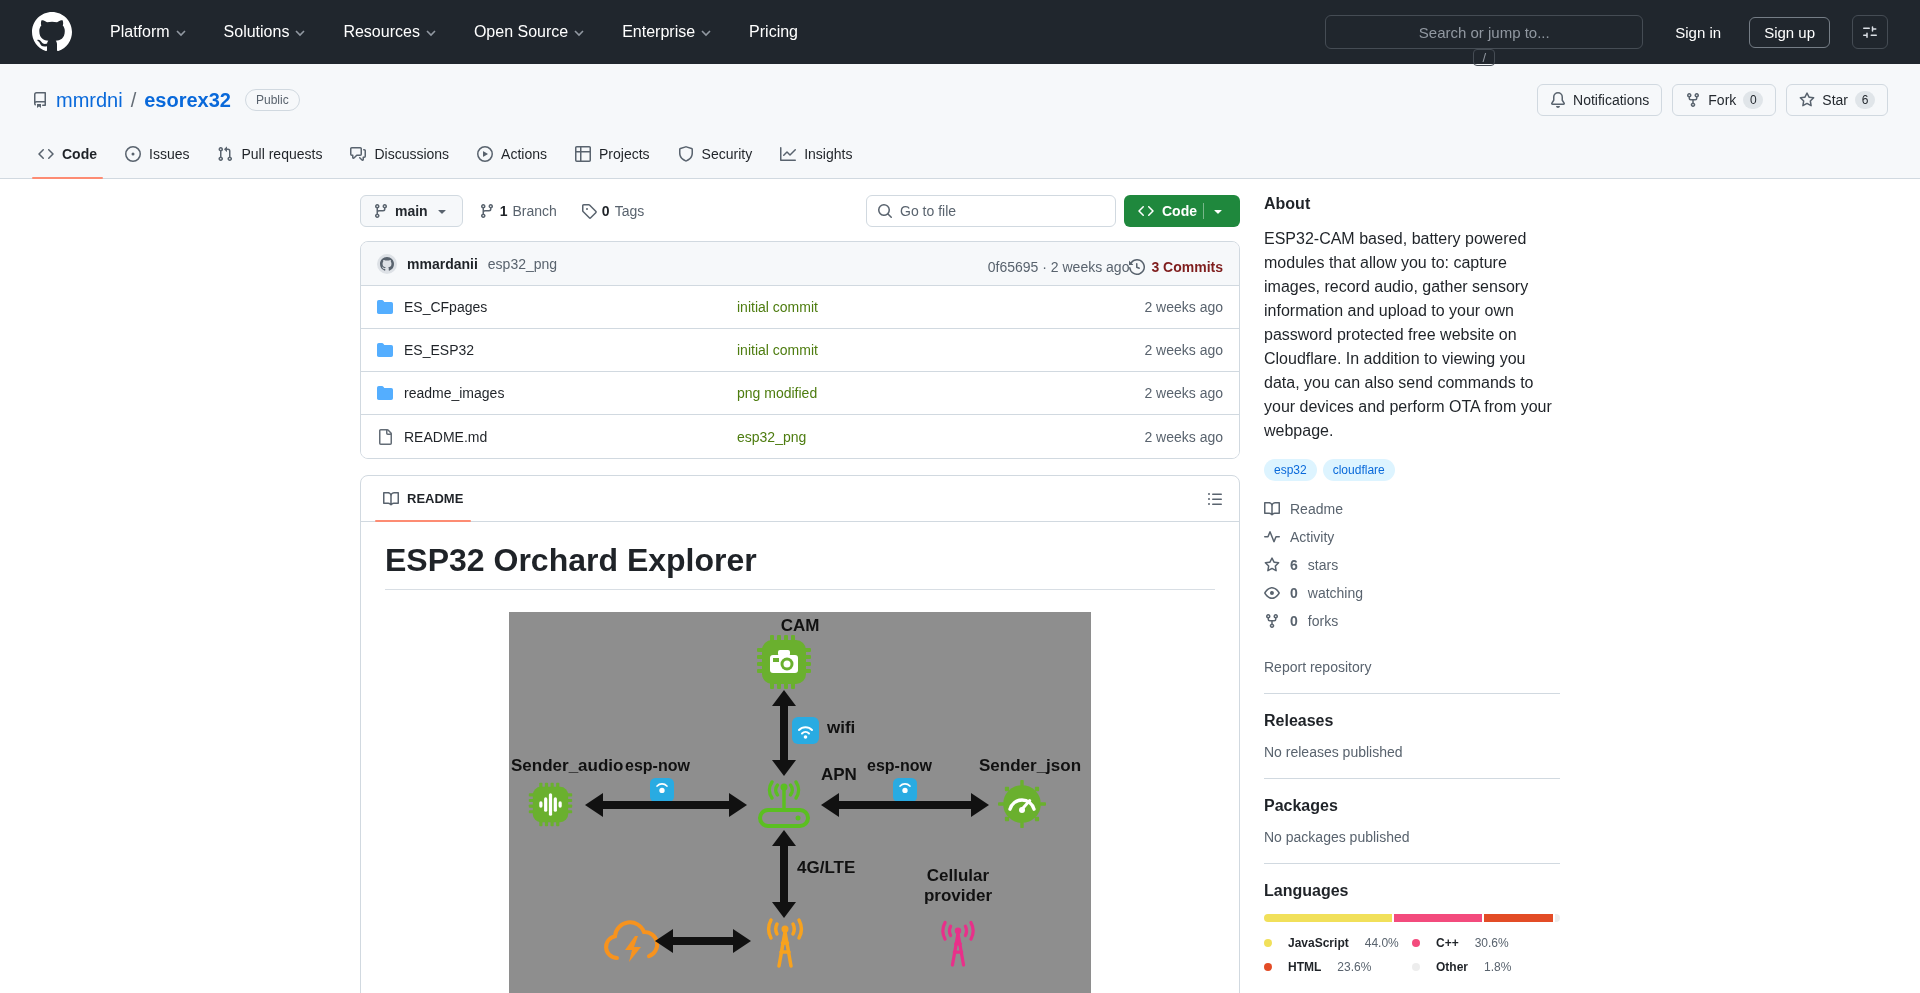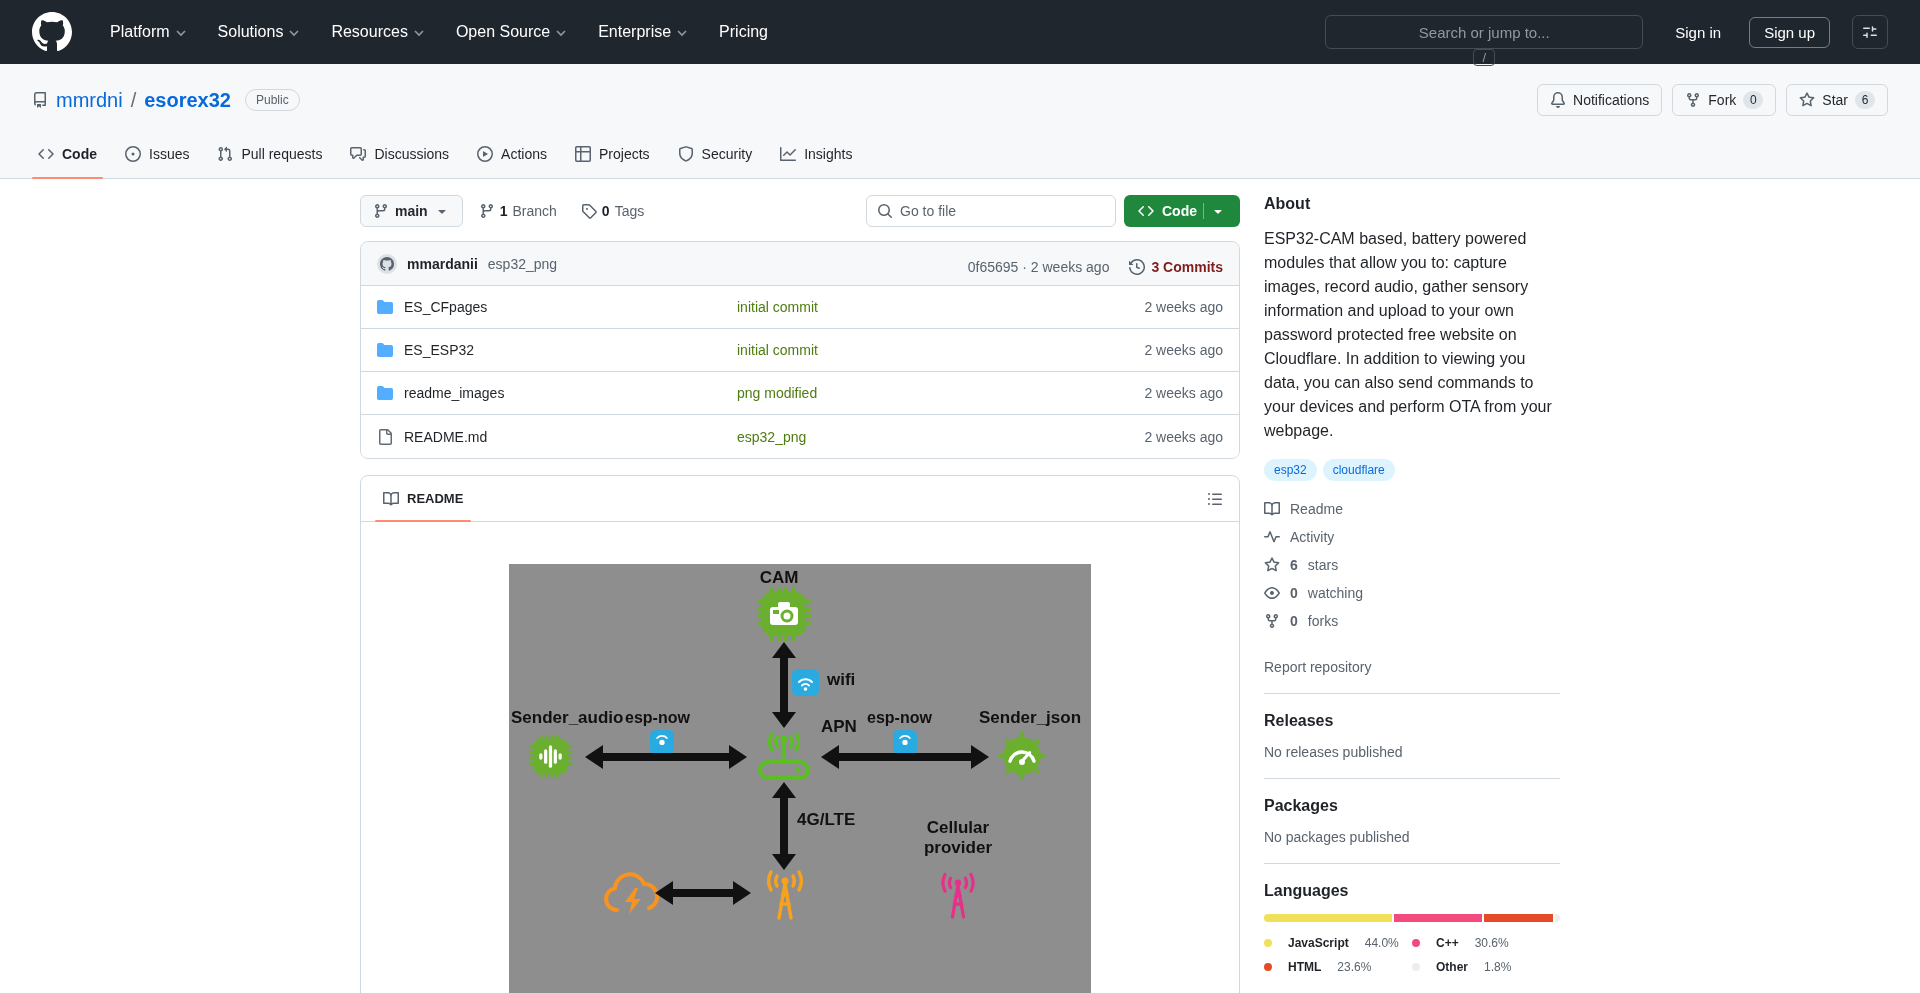--- a/index.html
+++ b/index.html
@@ -4,21 +4,21 @@
 <style>
   * { margin:0; padding:0; box-sizing:border-box; }
   html,body { width:1920px; height:993px; overflow:hidden; background:#fff;
     font-family:"Liberation Sans","DejaVu Sans",sans-serif; color:#1f2328; }
   a { text-decoration:none; color:inherit; cursor:pointer; }
   svg { display:block; }
 
   
   .topnav { height:64px; background:#20262d; display:flex; align-items:center; padding:0 32px; gap:10px; }
   .logo { color:#fff; margin-right:18px; }
-  .mainmenu { display:flex; gap:12px; }
+  .mainmenu { display:flex; gap:18px; }
   .navitem { color:#fff; font-size:16px; padding:8px 10px; display:flex; align-items:center; gap:6px; }
   .navitem svg { color:#9198a1; margin-top:2px; }
   .spacer { flex:1; }
   .hsearch { width:318px; height:34px; border:1px solid #454c54; border-radius:6px; display:flex; align-items:center;
     padding:0 8px; gap:8px; color:#9198a1; font-size:15px; margin-right:10px;flex-direction:column; }
   .hsearch .ph { flex:1; }
   .slashkey { width:22px; height:22px; border:1px solid #454c54; border-radius:4px; font-size:13px;
     display:flex; align-items:center; justify-content:center; color:#9198a1; }
   .signin { color:#fff; font-size:15px; padding:6px 12px; }
   .signup { color:#fff; font-size:15px; padding:6px 14px; border:1px solid #757d86; border-radius:6px; margin:0 6px; }
@@ -63,21 +63,21 @@
   .codebtn { height:32px; background:#1f883d; color:#fff; border:none; border-radius:6px; display:flex; align-items:center;
     gap:8px; padding:0 14px; font-size:14px; font-weight:600; cursor:pointer; font-family:inherit; }
   .codebtn .divl { width:1px; height:16px; background:rgba(255,255,255,.4); margin:0 -2px; }
 
   
   .filebox { margin-top:14px; border:1px solid #d1d9e0; border-radius:8px; overflow:hidden; }
   .commitrow { background:#f6f8fa; height:44px; display:flex; align-items:center; padding:0 16px; gap:10px; font-size:14px; border-bottom:1px solid #d1d9e0;}
   .avatar { width:20px; height:20px; border-radius:50%; background:#dde1e6; display:flex; align-items:center; justify-content:center; color:#59636e; overflow:hidden;}
   .cauthor { font-weight:600; }
   .cmsg { color:#59636e; }
-  .cmeta { margin-left:auto; color:#59636e; display:flex; align-items:center; gap:20px;margin-top:6px; }
+  .cmeta { margin-left:auto; color:#59636e; display:flex; align-items:center; gap:0;margin-top:6px; }
   .ccount { display:flex; align-items:center; gap:6px; color:#7f1d1d; font-weight:600; }
   .ccount svg { color:#59636e; }
   .frow { height:43px; display:grid; grid-template-columns:360px 1fr auto; align-items:center; padding:0 16px; font-size:14px; border-bottom:1px solid #d1d9e0; background:#fff; }
   .frow:last-child { border-bottom:none; }
   .fname { display:flex; align-items:center; gap:11px; }
   .foldericon { color:#54aeff; }
   .fileicon { color:#636c76; }
   .fmsg { color:#4d7c0f; }
   .ftime { color:#59636e; text-align:right; }
 
@@ -380,23 +380,24 @@
             </svg>
         <span>README</span>
       </a>
       <button class="outlinebtn">
         <svg width="16" height="16" viewBox="0 0 16 16" fill="currentColor">
               <path d="M5.75 2.5h8.5a.75.75 0 0 1 0 1.5h-8.5a.75.75 0 0 1 0-1.5Zm0 5h8.5a.75.75 0 0 1 0 1.5h-8.5a.75.75 0 0 1 0-1.5Zm0 5h8.5a.75.75 0 0 1 0 1.5h-8.5a.75.75 0 0 1 0-1.5ZM2 14a1 1 0 1 1 0-2 1 1 0 0 1 0 2Zm1-6a1 1 0 1 1-2 0 1 1 0 0 1 2 0ZM2 4a1 1 0 1 1 0-2 1 1 0 0 1 0 2Z"></path>
             </svg>
       </button>
     </div>
     <div class="readmebody">
+      <h1>ESP32 Orchard Explorer</h1>
 
       <div class="diagram">
-        <span class="dlabel center-x" style="left:270px; top:4px;">CAM</span>
+        <span class="dlabel center-x" style="left:291px; top:4px;">CAM</span>
         <svg class="dg" style="left:247px; top:22px;" width="56" height="56" viewBox="0 0 56 56">
           <g fill="#6ab02e">
             <rect x="14" y="1" width="4" height="8" rx="1"></rect>
                 <rect x="21" y="1" width="4" height="8" rx="1"></rect>
                 <rect x="28" y="1" width="4" height="8" rx="1"></rect>
                 <rect x="35" y="1" width="4" height="8" rx="1"></rect>
             <rect x="14" y="47" width="4" height="8" rx="1"></rect>
                 <rect x="21" y="47" width="4" height="8" rx="1"></rect>
                 <rect x="28" y="47" width="4" height="8" rx="1"></rect>
                 <rect x="35" y="47" width="4" height="8" rx="1"></rect>

